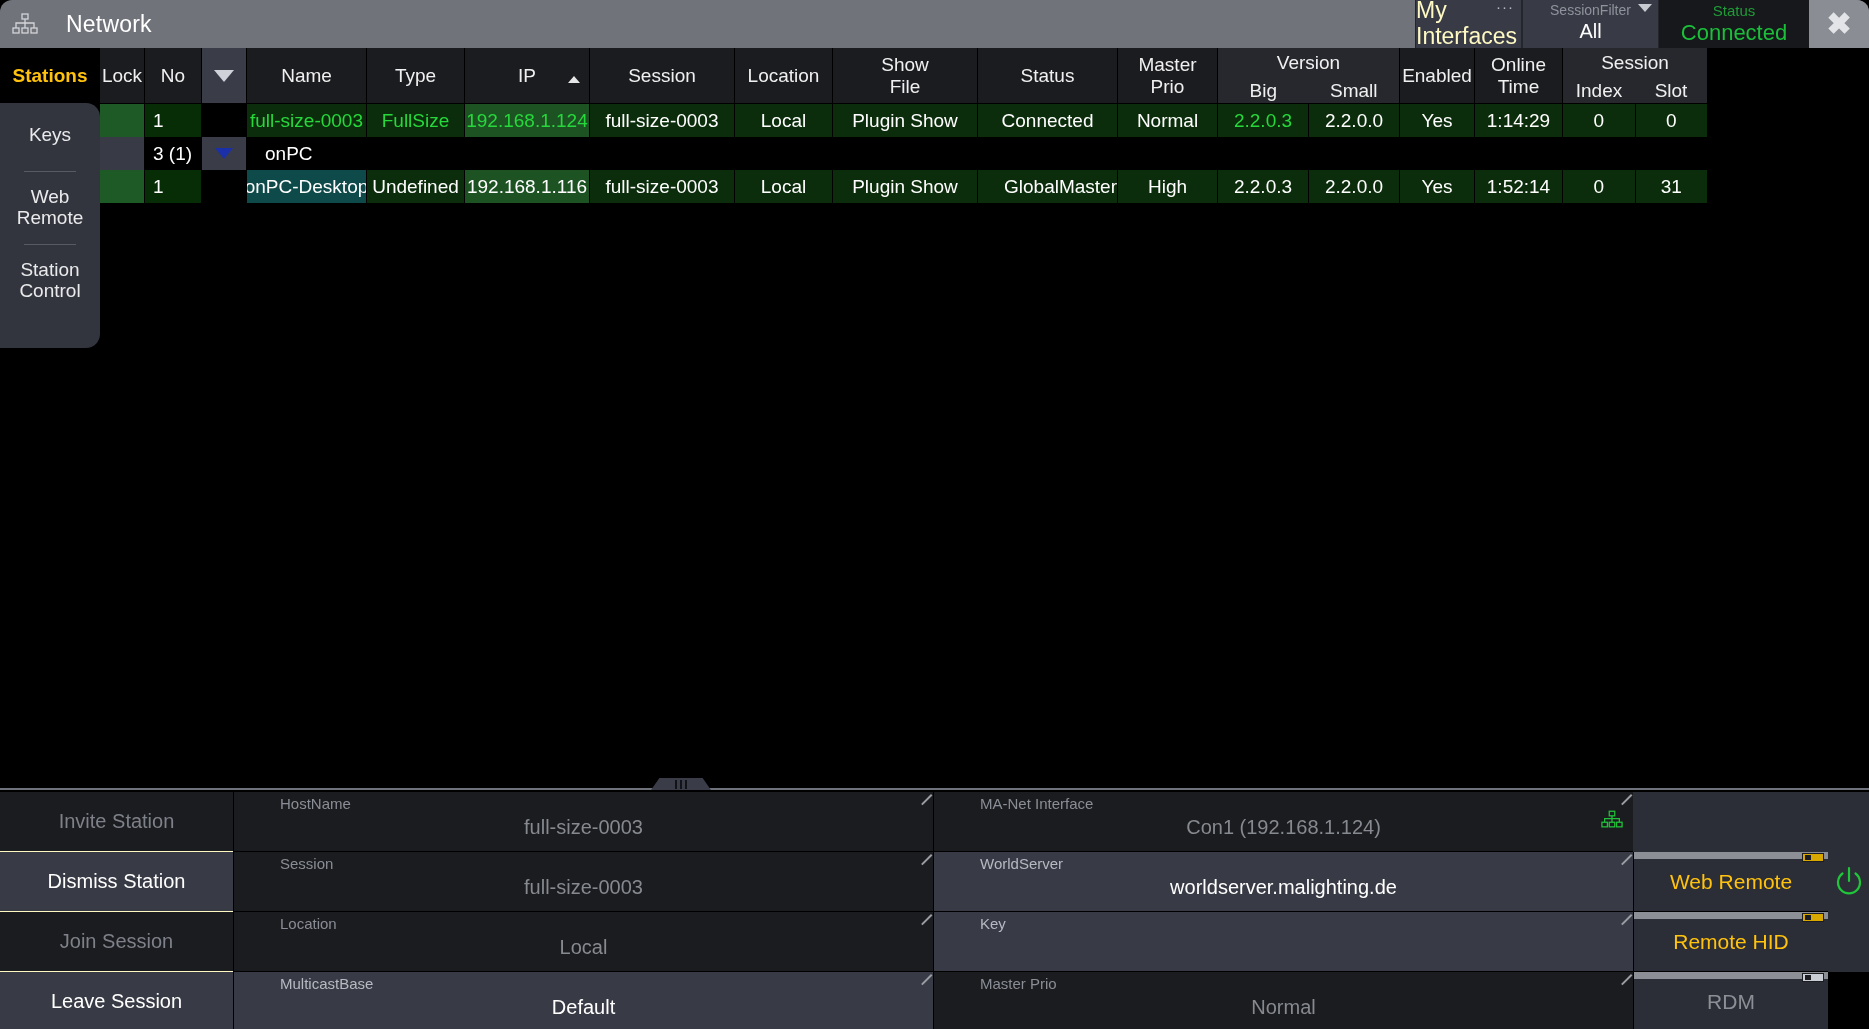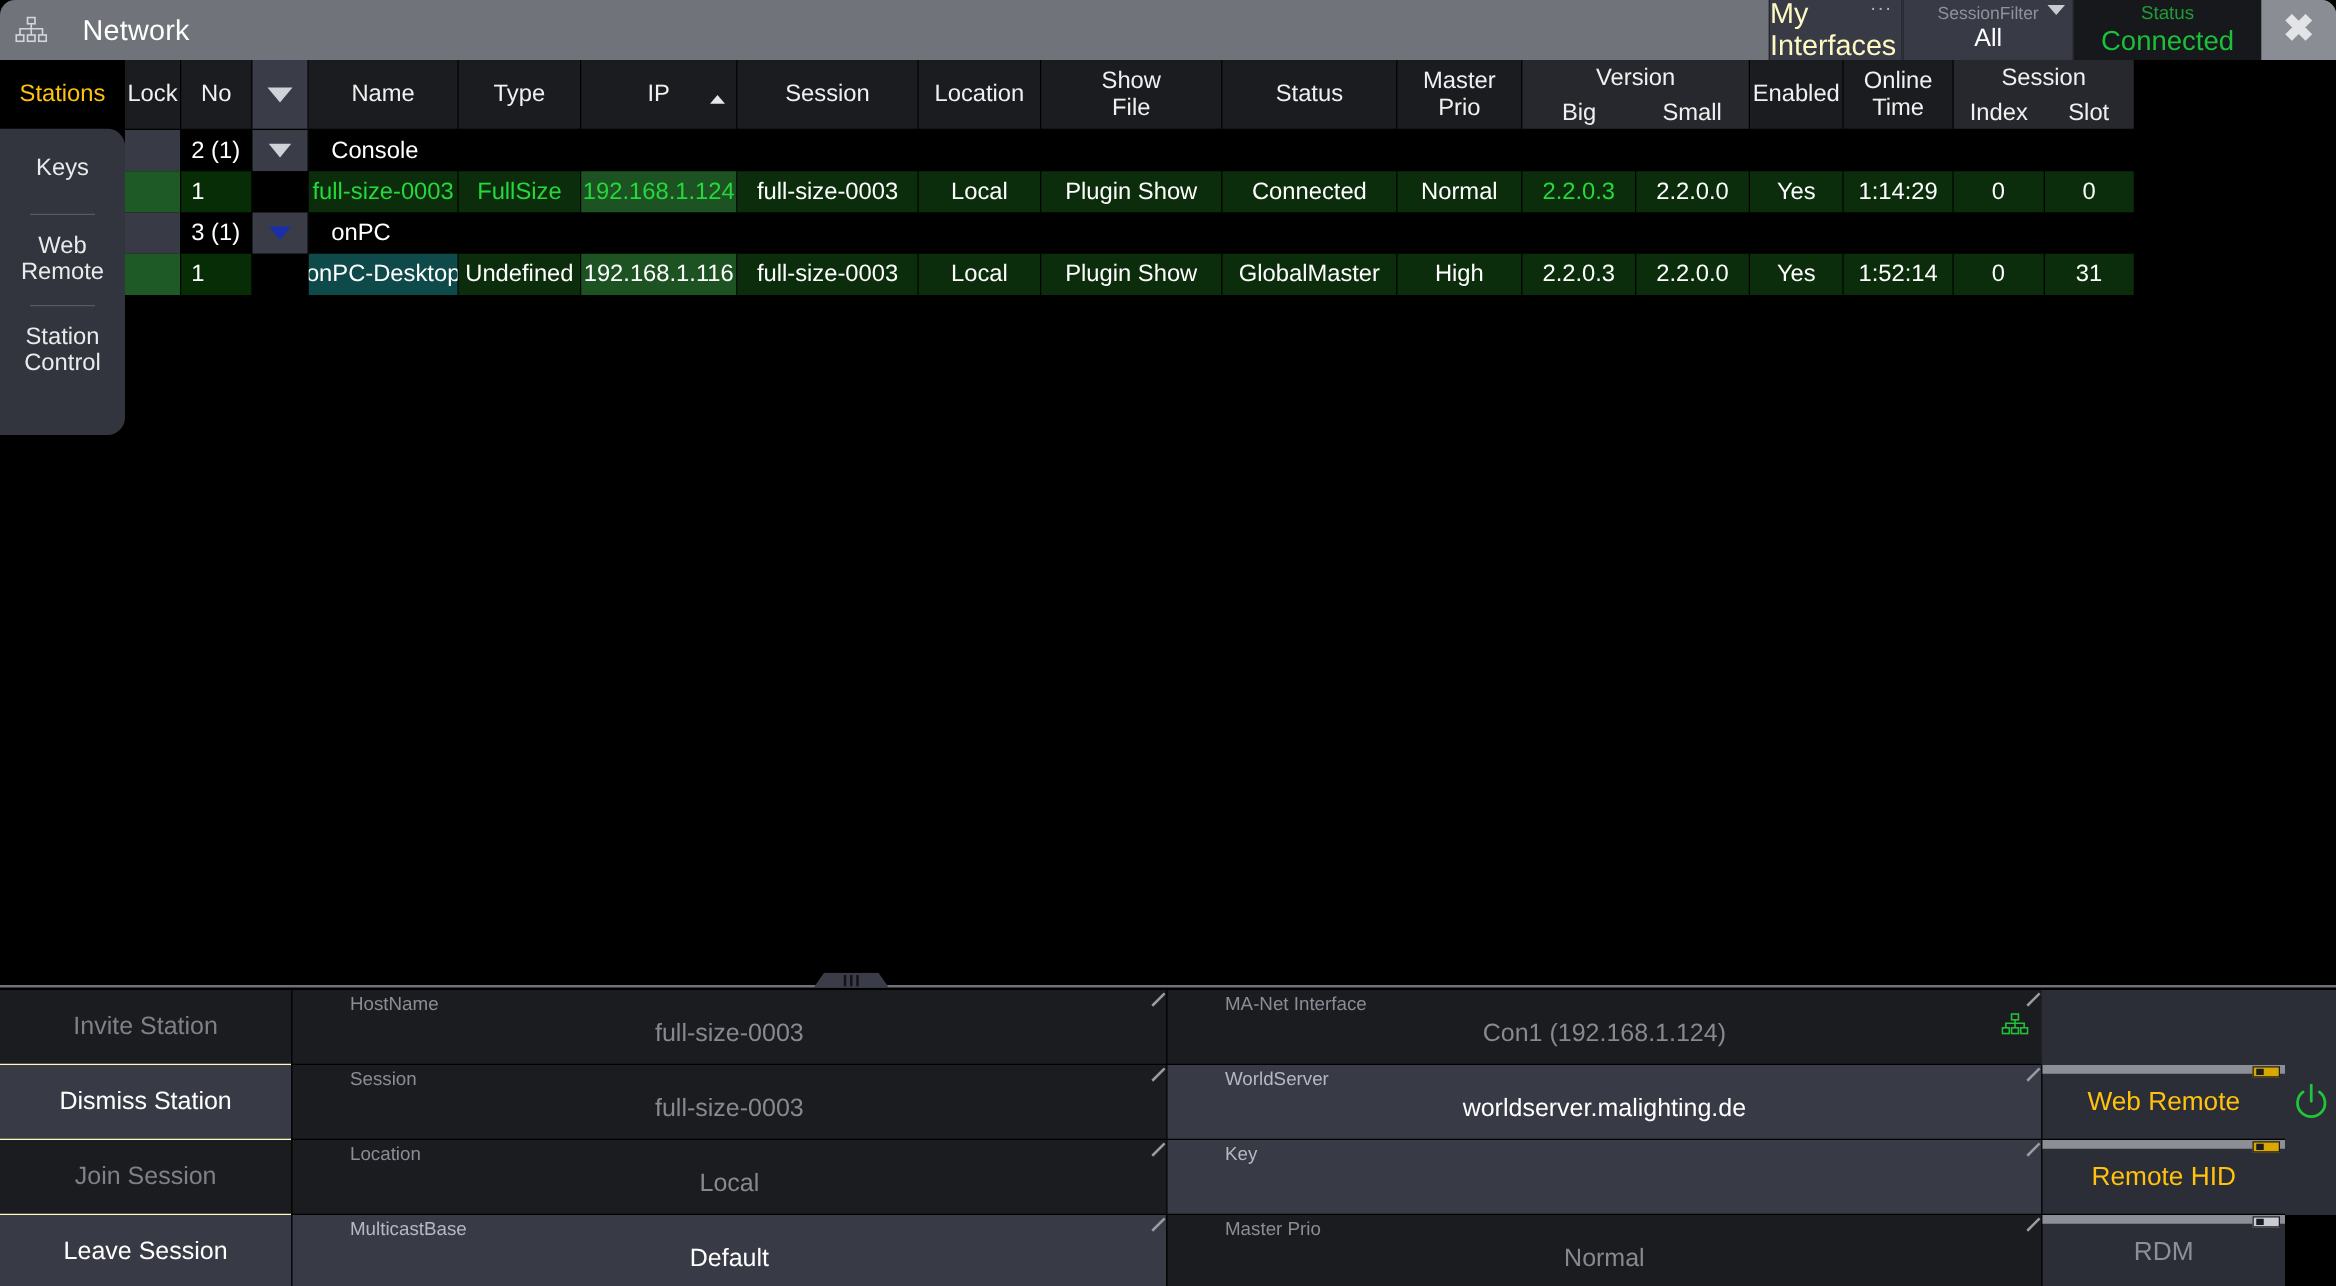--- a/index.html
+++ b/index.html
@@ -46,21 +46,21 @@
     border-top-right-radius:12px;
     display:flex;align-items:center;justify-content:center;
   }
   .xglyph { font-size:30px; color:#e2e4e7; font-weight:bold; line-height:1;}
 
   
   .sidebar { position:absolute; left:0; top:48px; width:100px; height:300px; }
   .side-tab {
     width:100px; height:55px; background:#000;
     display:flex; align-items:center; justify-content:center;
-    font-size:19px; color:#ffc20e;
+    font-size:19px; color:#ffc20e;font-weight:bold;
   }
   .side-panel {
     position:absolute; top:55px; left:0; width:100px; height:245px;
     background:#33353e; border-bottom-right-radius:14px; border-top-right-radius:14px;
     padding-top:6px;
   }
   .side-item {
     height:52px; display:flex; flex-direction:column; align-items:center; justify-content:center;
     font-size:19px; color:#e9eaec; line-height:1.1; text-align:center;
   }
@@ -239,32 +239,20 @@
         <div class="hdr" style="width: 140px;"><span>Status</span></div>
         <div class="hdr" style="width: 100px;"><span>Master
 Prio</span></div>
         <div class="hdr group2" style="width: 182px;"><div class="gtop">Version</div><div class="gbot"><span>Big</span><span>Small</span></div></div>
         <div class="hdr" style="width: 75px;"><span>Enabled</span></div>
         <div class="hdr" style="width: 88px;"><span>Online
 Time</span></div>
         <div class="hdr group2" style="width: 145px;"><div class="gtop">Session</div><div class="gbot"><span>Index</span><span>Slot</span></div></div>
       </div>
     <div id="rows">
-        <div class="row grp-row">
-          <div class="cell c-lock" style="width: 45px;"></div>
-          <div class="cell c-no" style="width: 57px;">
-            <span>2 (1)</span>
-          </div>
-          <div class="cell c-exp" style="width: 45px;">
-            <span style="width: 0px; height: 0px; border-left: 9px solid transparent; border-right: 9px solid transparent; border-top: 11px solid rgb(207, 210, 216);"></span>
-          </div>
-          <div class="cell c-name" style="width: 1461px; justify-content: flex-start; padding-left: 18px;">
-            <span>Console</span>
-          </div>
-        </div>
         <div class="row data-row">
           <div class="cell c-lock" style="width: 45px;"></div>
           <div class="cell c-no" style="width: 57px;">
             <span>1</span>
           </div>
           <div class="cell c-exp" style="width: 45px;"></div>
           <div class="cell " style="width: 120px;">
             <span class="green-txt">full-size-0003</span>
           </div>
           <div class="cell " style="width: 98px;">
@@ -336,21 +324,21 @@
           </div>
           <div class="cell " style="width: 145px;">
             <span>full-size-0003</span>
           </div>
           <div class="cell " style="width: 98px;">
             <span>Local</span>
           </div>
           <div class="cell " style="width: 145px;">
             <span>Plugin Show</span>
           </div>
-          <div class="cell " style="width: 140px;">
+          <div class="cell " style="width: 140px; justify-content: flex-end;">
             <span>GlobalMaster</span>
           </div>
           <div class="cell " style="width: 100px;">
             <span>High</span>
           </div>
           <div class="cell " style="width: 91px;">
             <span>2.2.0.3</span>
           </div>
           <div class="cell " style="width: 91px;">
             <span>2.2.0.0</span>

